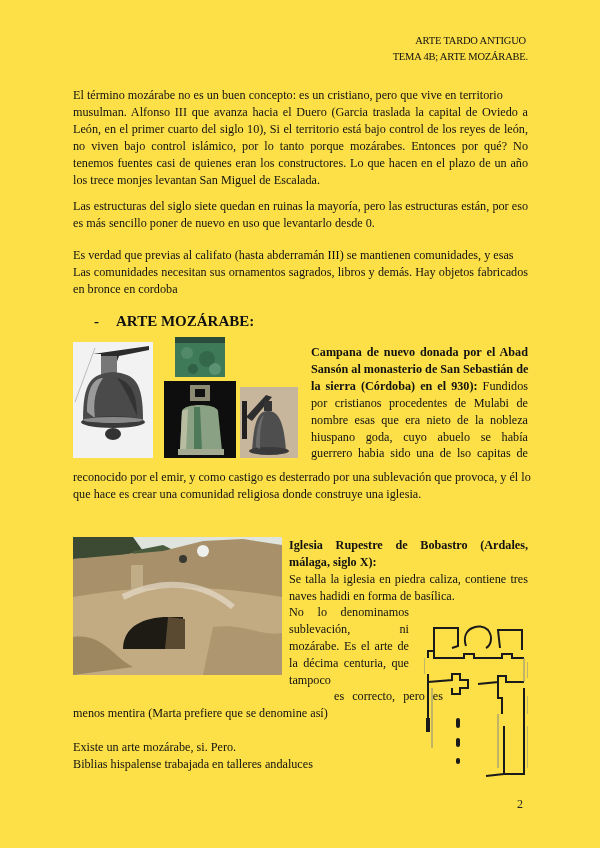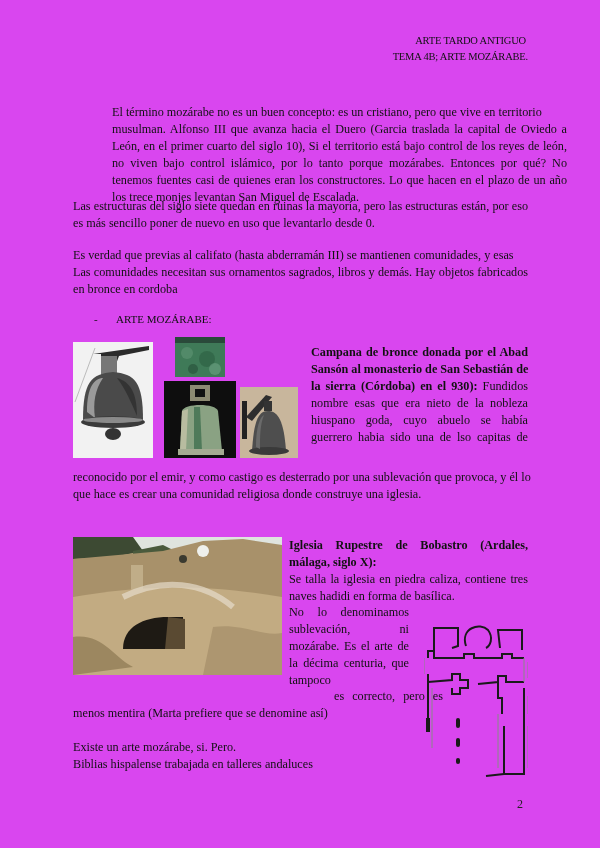--- a/index.html
+++ b/index.html
@@ -1,42 +1,42 @@
 <!DOCTYPE html>
 <html><head>
   <meta charset="utf-8">
   <style>
     html, body { margin: 0; padding: 0; background: #ffffff; }
     body { width: 600px; height: 848px; position: relative; overflow: hidden;
            font-family: "Liberation Serif", "DejaVu Serif", serif; color: #111; }
-    .page { position: absolute; left: 0; top: 0; width: 600px; height: 848px; background: #d946ef; }
+    .page { position: absolute; left: 0; top: 0; width: 600px; height: 848px; background: #fde047; }
     .hdr { position: absolute; right: 72px; font-size: 10.5px; letter-spacing: -0.2px; text-align: right; white-space: nowrap; }
     .hdr1 { top: 35px; right: 74px; }
     .hdr2 { top: 51px; }
     .p { position: absolute; left: 73px; width: 455px; font-size: 12.2px; line-height: 16.9px; text-align: justify; }
     .p .ln { display: block; white-space: nowrap; text-align-last: justify; }
     .p .ln.last { text-align-last: left; }
-    .heading { position: absolute; left: 94px; top: 313px; font-size: 11px; font-weight: normal; white-space: nowrap; }
+    .heading { position: absolute; left: 94px; top: 313px; font-size: 15px; font-weight: bold; white-space: nowrap; }
     .heading .dash { display: inline-block; width: 22px; }
     .col { position: absolute; font-size: 12.2px; line-height: 16.9px; }
     .col .ln { display: block; white-space: nowrap; text-align: justify; text-align-last: justify; }
     .col .ln.last { text-align-last: left; }
     .b { font-weight: bold; }
     .img { position: absolute; overflow: hidden; }
     .pagenum { position: absolute; left: 517px; top: 797px; font-size: 12px; color: #222; }
   </style>
 </head>
 <body>
 
 <div class="page">
 
   <div class="hdr hdr1">ARTE TARDO ANTIGUO</div>
   <div class="hdr hdr2">TEMA 4B; ARTE MOZÁRABE.</div>
 
-  <div class="p" style="top:104px;margin-left:39px;">
+  <div class="p" style="top:87px;">
     <span class="ln" style="text-align-last:left;">El término mozárabe no es un buen concepto: es un cristiano, pero que vive en territorio</span>
     <span class="ln">musulman. Alfonso III que avanza hacia el Duero (Garcia traslada la capital de Oviedo a</span>
     <span class="ln">León, en el primer cuarto del siglo 10), Si el territorio está bajo control de los reyes de león,</span>
     <span class="ln">no viven bajo control islámico, por lo tanto porque mozárabes. Entonces por qué? No</span>
     <span class="ln">tenemos fuentes casi de quienes eran los constructores. Lo que hacen en el plazo de un año</span>
     <span class="ln last">los trece monjes levantan San Miguel de Escalada.</span>
   </div>
 
   <div class="p" style="top:198px;">
     <span class="ln">Las estructuras del siglo siete quedan en ruinas la mayoría, pero las estructuras están, por eso</span>
@@ -94,23 +94,24 @@
       <rect x="2" y="14" width="5" height="38" fill="#222"></rect>
       <path d="M6 30 L26 8 L32 10 L12 34 Z" fill="#2e2e2e"></path>
       <rect x="24" y="14" width="8" height="10" fill="#333"></rect>
       <path d="M12 64 C14 34 18 24 28 24 C38 24 44 34 46 64 Z" fill="#4e4e4e"></path>
       <ellipse cx="29" cy="64" rx="20" ry="4" fill="#3a3a3a"></ellipse>
       <path d="M16 60 C16 40 20 30 24 28 C20 38 20 50 20 62 Z" fill="#6a6a6a"></path>
     </svg>
   </div>
 
   <div class="col" style="left:311px;top:344px;width:217px;">
-    <span class="ln b">Campana de bronce donada por el Abad</span>
+    <span class="ln b">Campana de nuevo donada por el Abad</span>
     <span class="ln b">Sansón al monasterio de San Sebastián de</span>
     <span class="ln"><span class="b">la sierra (Córdoba) en el 930):</span><span> Fundidos</span></span>
+    <span class="ln">por cristianos procedentes de Mulabi de</span>
     <span class="ln">nombre esas que era nieto de la nobleza</span>
     <span class="ln">hiuspano goda, cuyo abuelo se había</span>
     <span class="ln">guerrero habia sido una de lso capitas de</span>
   </div>
 
   <div class="p" style="top:469px;">
     <span class="ln">reconocido por el emir, y como castigo es desterrado por una sublevación que provoca, y él lo</span>
     <span class="ln last">que hace es crear una comunidad religiosa donde construye una iglesia.</span>
   </div>
 

